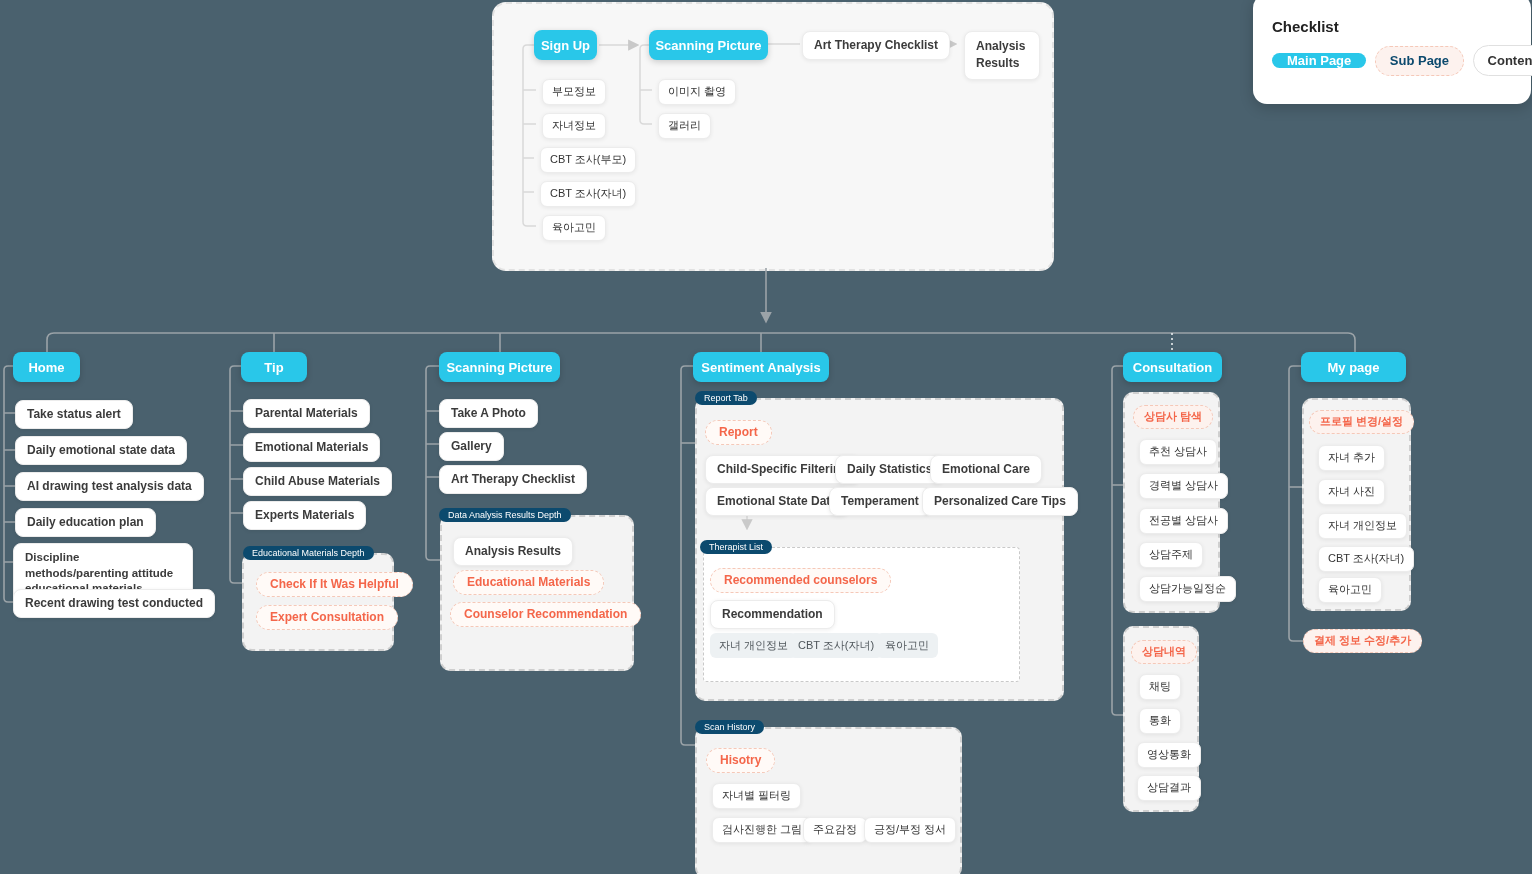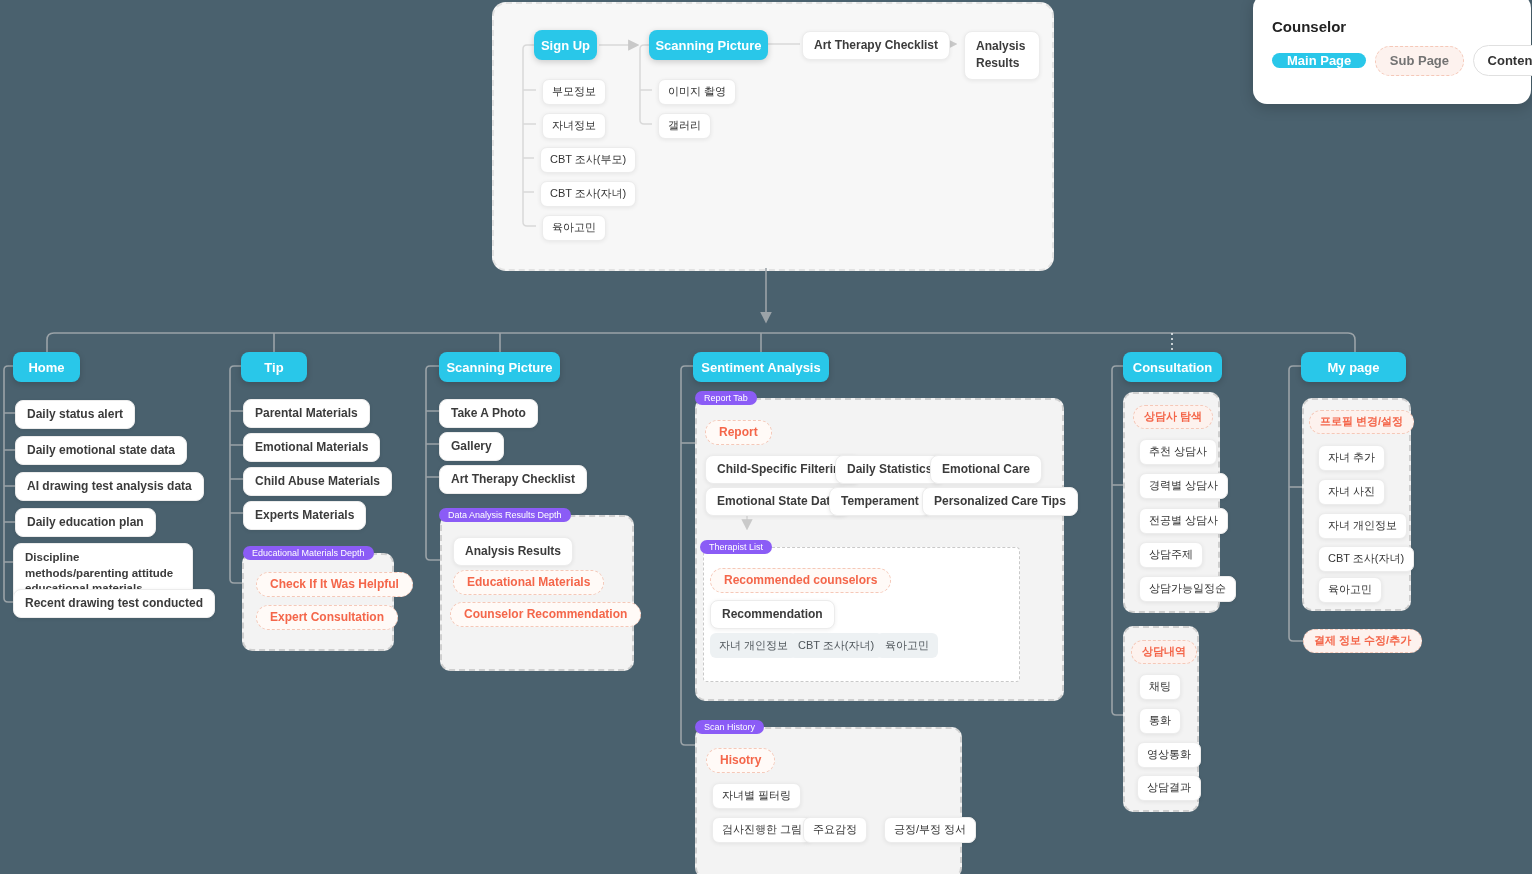--- a/index.html
+++ b/index.html
@@ -32,41 +32,41 @@
     background:#fffaf7;border:1.5px dashed #f5c8b8;border-radius:999px;
     color:#f4664a;font-size:12px;font-weight:600;line-height:1.25;
     padding:4px 13px;white-space:nowrap;display:inline-flex;align-items:center;z-index:2;
   }
   .pill-kr{font-size:11px;padding:4px 10px;background:#fdf2ee;}
   .chip-gray{
     background:#edf1f3;border-radius:6px;color:#4e555a;font-size:11px;
     padding:5px 9px;white-space:nowrap;display:inline-flex;z-index:2;
   }
   .tag{
-    background:#8b5cf6;color:#fff;font-size:9px;border-radius:9px;
+    background:#0c4a6e;color:#fff;font-size:9px;border-radius:9px;
     padding:2px 9px;white-space:nowrap;display:inline-flex;z-index:3;
   }
   
   .legend-title{font-size:15px;font-weight:bold;color:#222;}
   .legend-row{display:flex;gap:9px;align-items:center;}
   .lg-pill{border-radius:17px;font-size:13px;font-weight:bold;padding:0 15px;white-space:nowrap;display:inline-flex;}
   .lg-main{background:#29c7e9;color:#fff;}
-  .lg-sub{background:#fdf2ee;border:1.5px dashed #f5c8b8;color:#737373;padding:6.5px 13.5px;text-align:right;}
+  .lg-sub{background:#fdf2ee;border:1.5px dashed #f5c8b8;color:#0c4a6e;padding:6.5px 13.5px;text-align:right;}
   .lg-contents{background:#fff;border:1px solid #e0e0e0;color:#333;padding:7px 14px;}
   svg.wires{position:absolute;left:0;top:0;z-index:1;pointer-events:none;}
 </style>
 </head>
 <body>
 
 <div class="canvas">
 
   <div class="abs dashed-card" style="left:492px;top:2px;width:558px;height:265px;"></div>
 
   <div class="abs legend-card" style="left:1253px;top:-6px;width:278px;height:110px;">
-    <div class="legend-title" style="position:absolute;left:19px;top:24px;">Counselor</div>
+    <div class="legend-title" style="position:absolute;left:19px;top:24px;">Checklist</div>
     <div class="legend-row" style="position:absolute;left:19px;top:51px;">
       <span class="lg-pill lg-main">Main Page</span>
       <span class="lg-pill lg-sub">Sub Page</span>
       <span class="lg-pill lg-contents">Contents</span>
     </div>
   </div>
 
   <div class="abs group" style="left:242px;top:553px;width:148px;height:94px;"></div>
   <div class="abs group" style="left:440px;top:515px;width:190px;height:152px;"></div>
   <div class="abs group" style="left:695px;top:398px;width:365px;height:299px;"></div>
@@ -124,21 +124,21 @@
 
   <div class="abs box box-kr" style="left:536px;top:79px;">부모정보</div>
   <div class="abs box box-kr" style="left:536px;top:113px;">자녀정보</div>
   <div class="abs box box-kr" style="left:534px;top:147px;">CBT 조사(부모)</div>
   <div class="abs box box-kr" style="left:534px;top:181px;">CBT 조사(자녀)</div>
   <div class="abs box box-kr" style="left:536px;top:215px;">육아고민</div>
   <div class="abs box box-kr" style="left:652px;top:79px;">이미지 촬영</div>
   <div class="abs box box-kr" style="left:652px;top:113px;">갤러리</div>
 
   <div class="abs btn-main" style="left:13px;top:352px;width:67px;height:30px;">Home</div>
-  <div class="abs box" style="left:15px;top:400px;">Daily status alert</div>
+  <div class="abs box" style="left:15px;top:400px;">Take status alert</div>
   <div class="abs box" style="left:15px;top:436px;">Daily emotional state data</div>
   <div class="abs box" style="left:15px;top:472px;">AI drawing test analysis data</div>
   <div class="abs box" style="left:15px;top:508px;">Daily education plan</div>
   <div class="abs box box-wrap" style="left:13px;top:543px;width:156px;">Discipline methods/parenting attitude educational materials</div>
   <div class="abs box" style="left:13px;top:589px;">Recent drawing test conducted</div>
 
   <div class="abs btn-main" style="left:241px;top:352px;width:66px;height:30px;">Tip</div>
   <div class="abs box" style="left:243px;top:399px;">Parental Materials</div>
   <div class="abs box" style="left:243px;top:433px;">Emotional Materials</div>
   <div class="abs box" style="left:243px;top:467px;">Child Abuse Materials</div>
@@ -169,21 +169,21 @@
   <div class="abs pill" style="left:710px;top:568px;">Recommended counselors</div>
   <div class="abs box" style="left:710px;top:600px;">Recommendation</div>
   <div class="abs chip-gray" style="left:710px;top:633px;">자녀 개인정보</div>
   <div class="abs chip-gray" style="left:789px;top:633px;">CBT 조사(자녀)</div>
   <div class="abs chip-gray" style="left:876px;top:633px;">육아고민</div>
   <div class="abs tag" style="left:695px;top:720px;">Scan History</div>
   <div class="abs pill" style="left:706px;top:748px;">Hisotry</div>
   <div class="abs box box-kr" style="left:706px;top:783px;">자녀별 필터링</div>
   <div class="abs box box-kr" style="left:706px;top:817px;text-align:right;">검사진행한 그림</div>
   <div class="abs box box-kr" style="left:797px;top:817px;">주요감정</div>
-  <div class="abs box box-kr" style="left:878px;top:817px;text-align:right;">긍정/부정 정서</div>
+  <div class="abs box box-kr" style="left:858px;top:817px;text-align:right;">긍정/부정 정서</div>
 
   <div class="abs btn-main" style="left:1123px;top:352px;width:99px;height:30px;">Consultation</div>
   <div class="abs pill pill-kr" style="left:1133px;top:405px;">상담사 탐색</div>
   <div class="abs box box-kr" style="left:1133px;top:439px;">추천 상담사</div>
   <div class="abs box box-kr" style="left:1133px;top:473px;">경력별 상담사</div>
   <div class="abs box box-kr" style="left:1133px;top:508px;">전공별 상담사</div>
   <div class="abs box box-kr" style="left:1133px;top:542px;">상담주제</div>
   <div class="abs box box-kr" style="left:1133px;top:576px;">상담가능일정순</div>
   <div class="abs pill pill-kr" style="left:1131px;top:640px;">상담내역</div>
   <div class="abs box box-kr" style="left:1133px;top:674px;">채팅</div>

